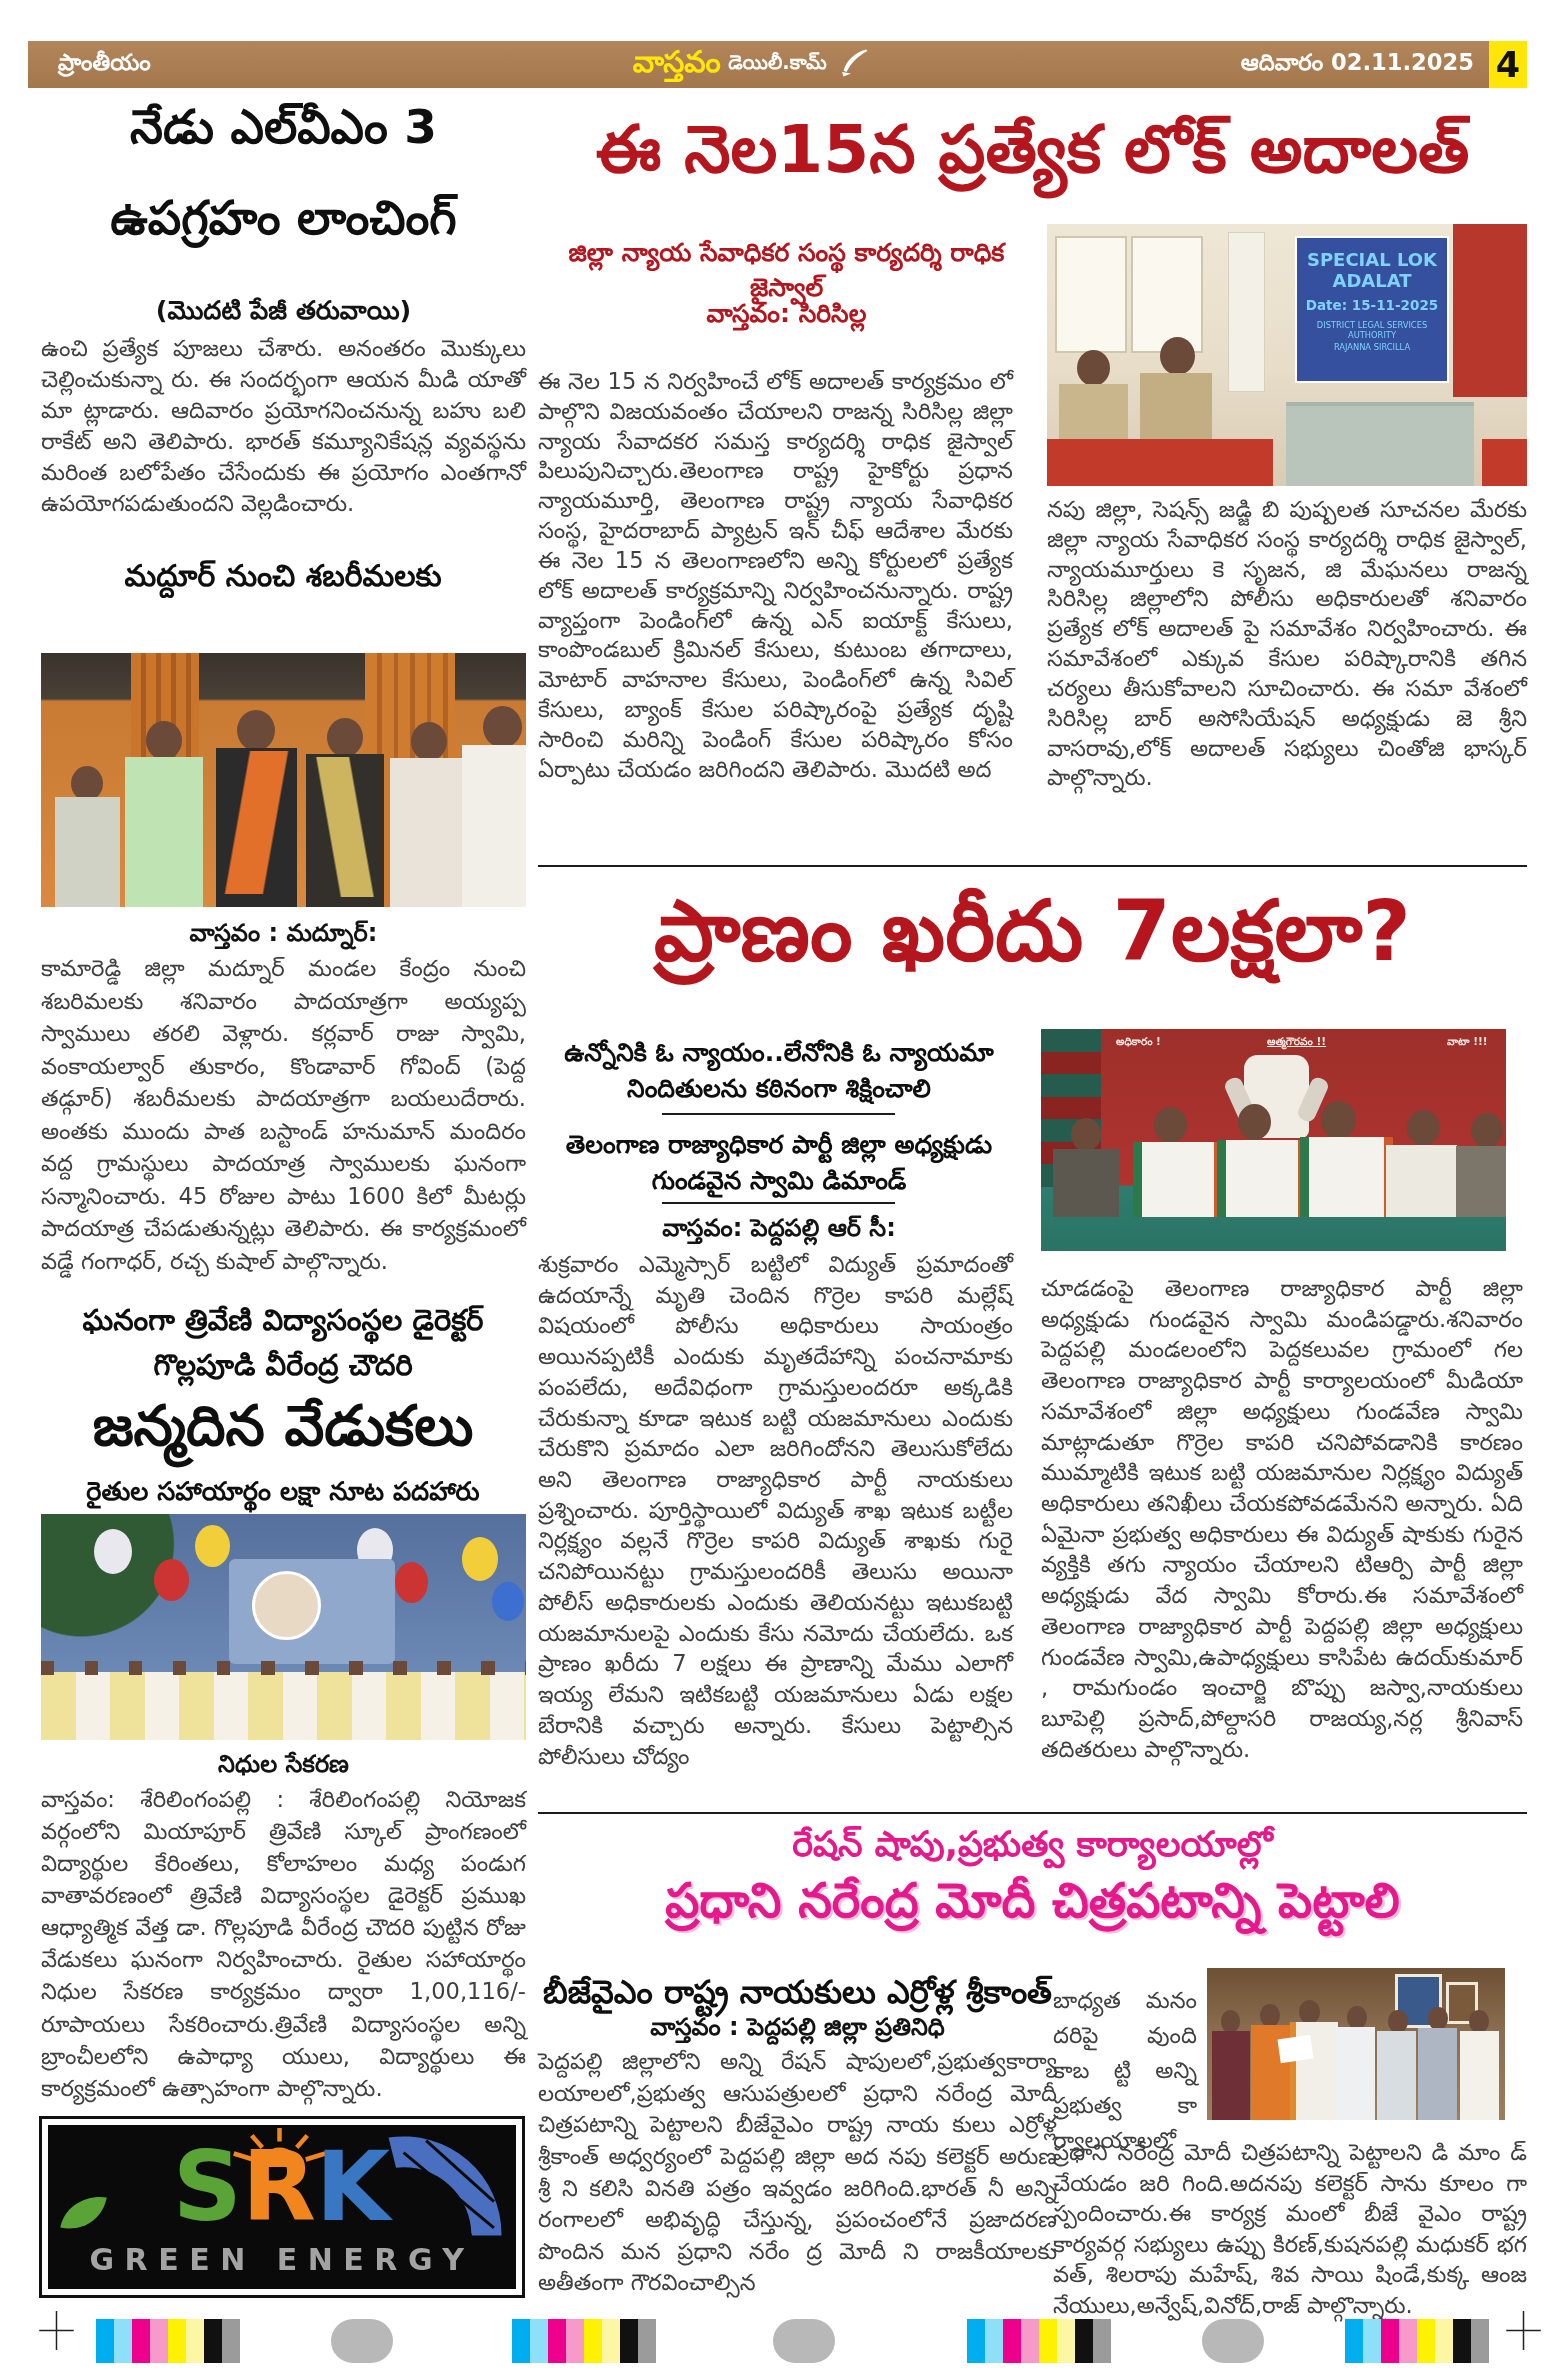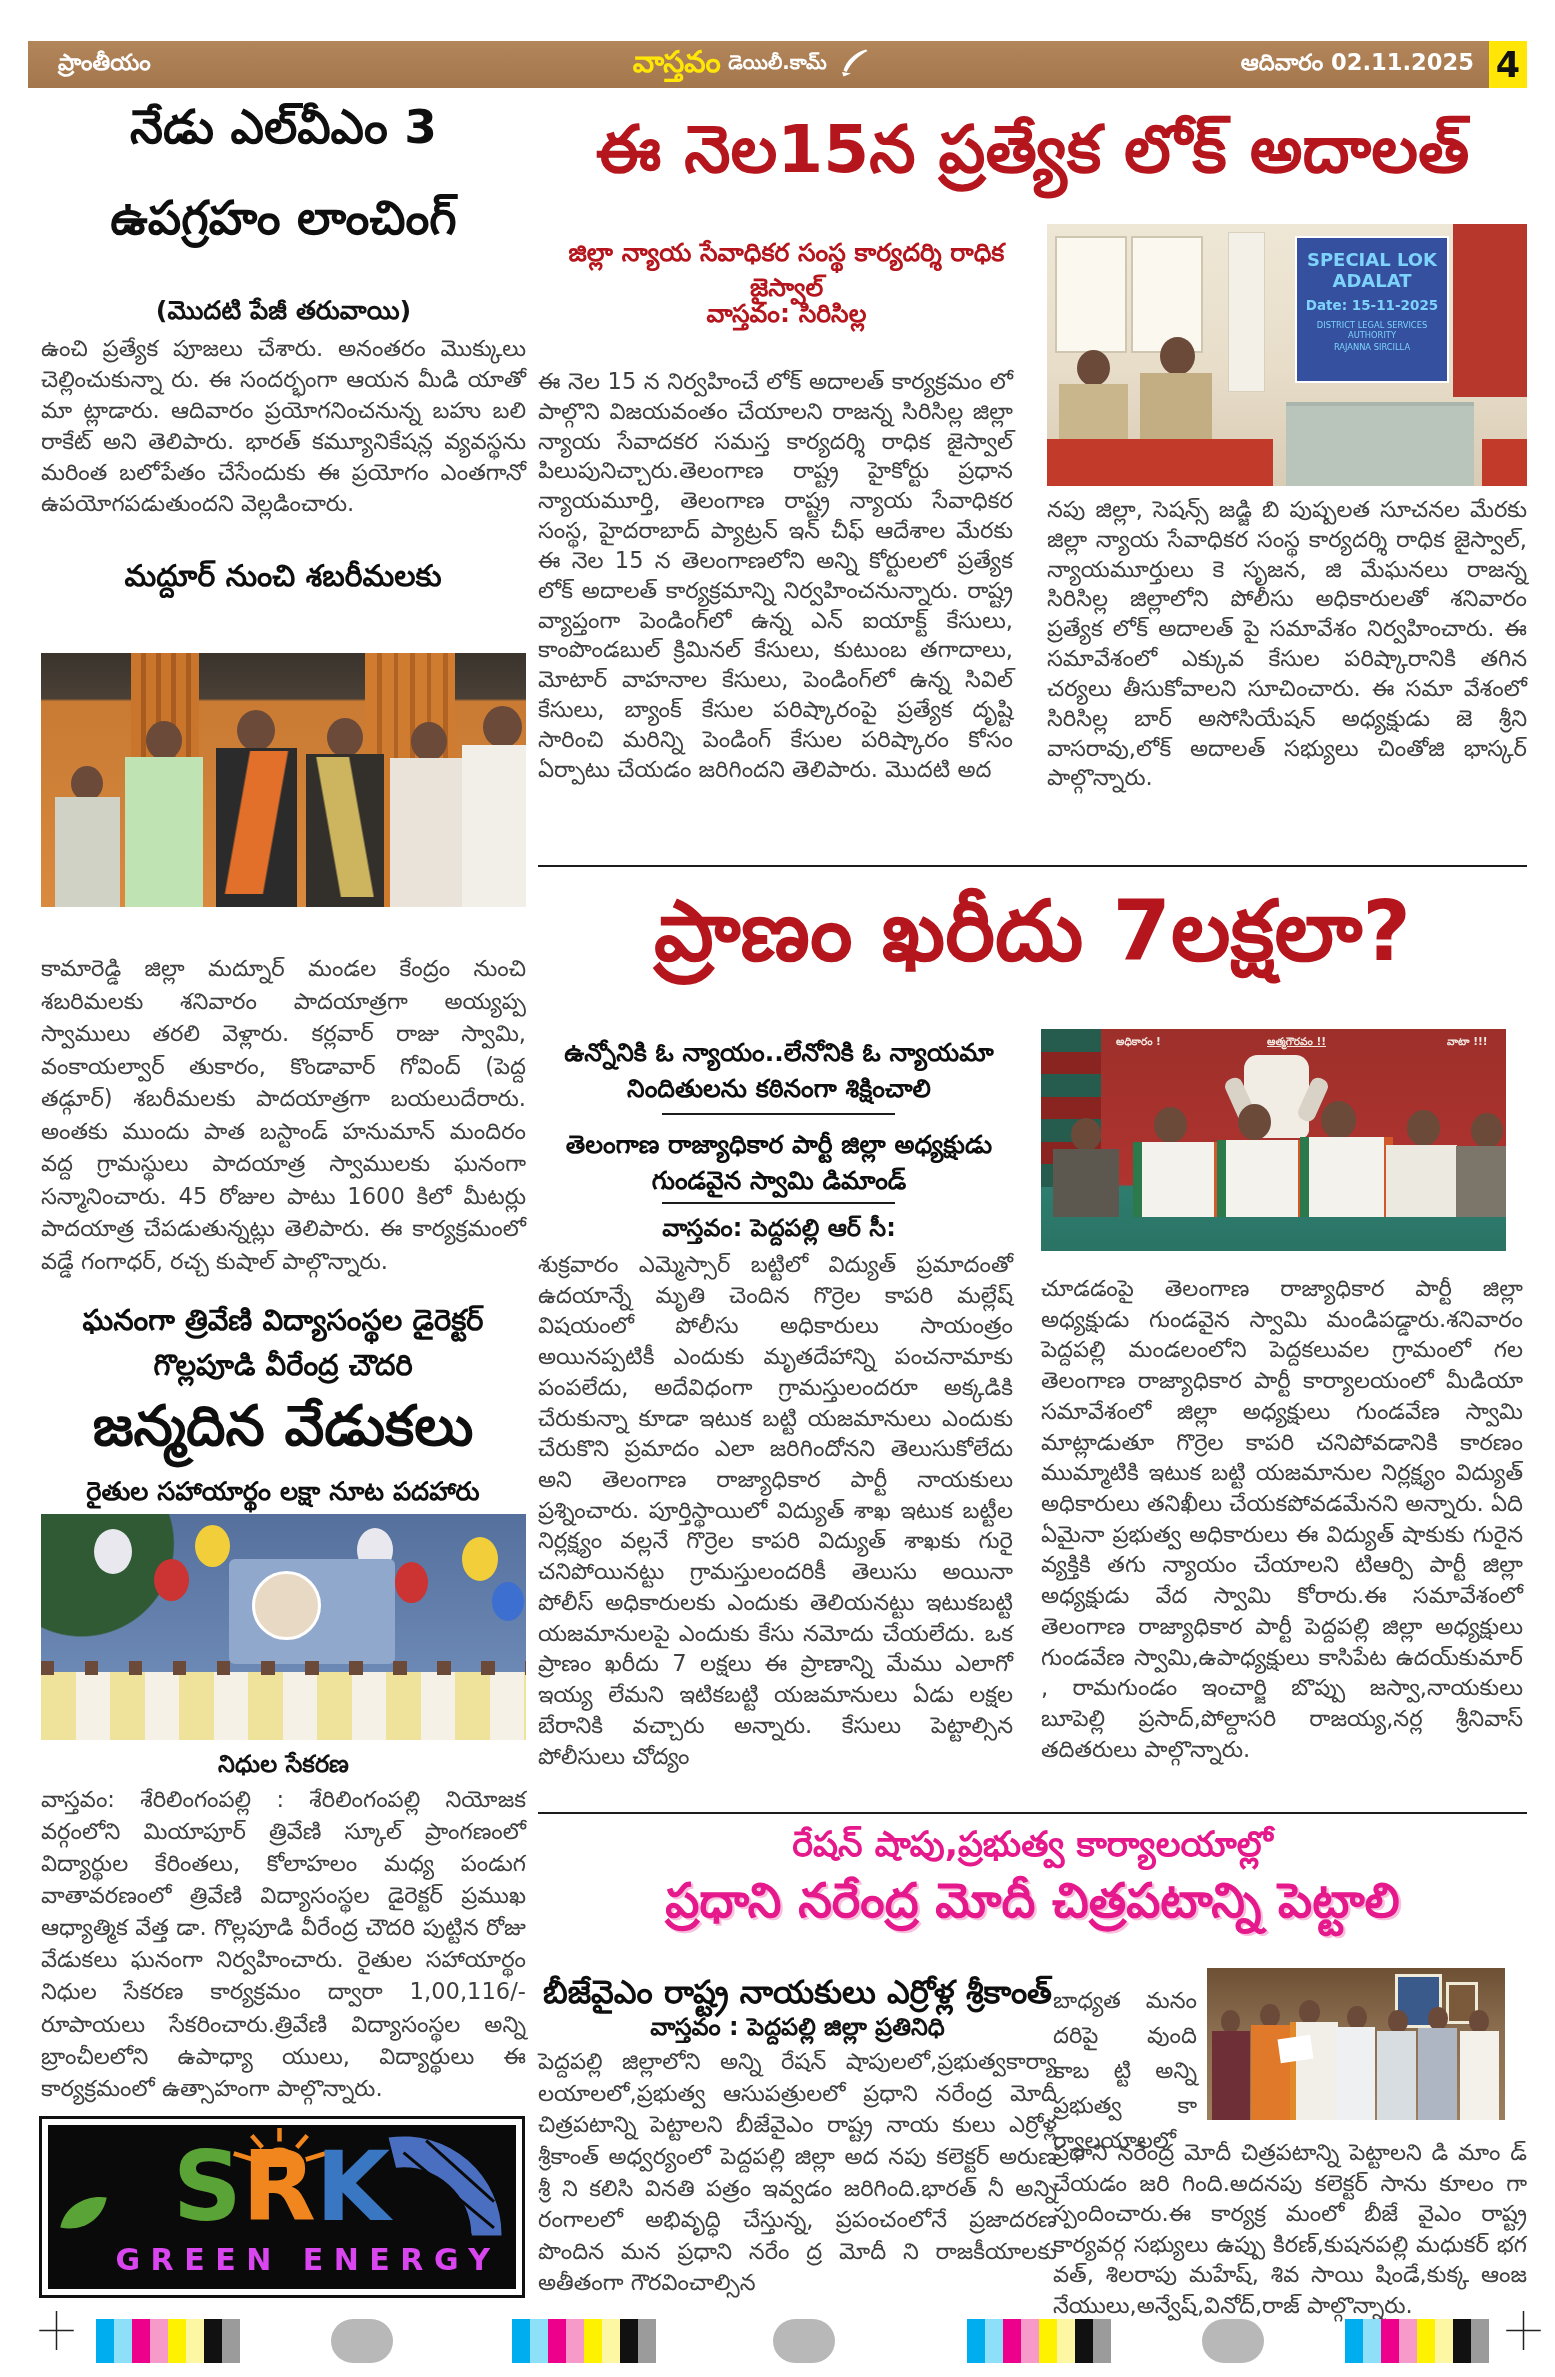--- a/index.html
+++ b/index.html
@@ -51,21 +51,21 @@
   
   .modi-photo{background:linear-gradient(180deg,#6e5034 0%,#8a6d4f 40%,#9c7e5d 100%);}
 
   
   .srk-frame{border:3px solid #111;background:#fff;padding:6px;}
   .srk-inner{position:relative;width:100%;height:100%;background:#0a0a0a;}
   .srk-letter{font-weight:800;font-size:96px;line-height:1;font-family:"DejaVu Sans",sans-serif;}
   .srk-s{color:#5aa336;}
   .srk-r{color:#f0861d;}
   .srk-k{color:#3a77c2;}
-  .srk-tag{color:#d946ef;font-size:30px;font-weight:800;letter-spacing:10.5px;padding-left:26px;}
+  .srk-tag{color:#a3a3a3;font-size:30px;font-weight:800;letter-spacing:10.5px;}
 
   
   .pbar{display:inline-block;width:18px;height:44px;vertical-align:top;}
   .pill{background:#b8b8b8;border-radius:22.6px;}
 </style>
 </head>
 <body>
 
 <div class="page">
 
@@ -102,20 +102,21 @@
     <div class="ph-shape" style="left:178px;top:98px;width:75px;height:143px;background:linear-gradient(100deg,transparent 30%,#e2702a 32% 68%,transparent 70%);"></div>
     <div class="ph-shape head" style="left:286px;top:65px;width:36px;height:39px;"></div>
     <div class="ph-shape" style="left:265px;top:101px;width:78px;height:153px;background:#33302c;"></div>
     <div class="ph-shape" style="left:268px;top:104px;width:72px;height:140px;background:linear-gradient(80deg,transparent 32%,#cdb45e 34% 66%,transparent 68%);"></div>
     <div class="ph-shape head" style="left:370px;top:69px;width:36px;height:39px;"></div>
     <div class="ph-shape" style="left:349px;top:105px;width:78px;height:149px;background:#e9e3da;"></div>
     <div class="ph-shape head" style="left:442px;top:53px;width:39px;height:42px;"></div>
     <div class="ph-shape" style="left:421px;top:92px;width:83px;height:163px;background:#f2efe9;"></div>
   </div>
 
+  <div class="abs center byline" style="left:41px;top:919px;width:485px;">వాస్తవం : మద్నూర్:</div>
   <div class="abs just body-text" style="left:41px;top:952px;width:485px;height:328px;line-height:1.44;">కామారెడ్డి జిల్లా మద్నూర్ మండల కేంద్రం నుంచి శబరిమలకు శనివారం పాదయాత్రగా అయ్యప్ప స్వాములు తరలి వెళ్లారు. కర్లవార్ రాజు స్వామి, వంకాయల్వార్ తుకారం, కొండావార్ గోవింద్ (పెద్ద తడ్గూర్) శబరీమలకు పాదయాత్రగా బయలుదేరారు. అంతకు ముందు పాత బస్టాండ్ హనుమాన్ మందిరం వద్ద గ్రామస్థులు పాదయాత్ర స్వాములకు ఘనంగా సన్మానించారు. 45 రోజుల పాటు 1600 కిలో మీటర్లు పాదయాత్ర చేపడుతున్నట్లు తెలిపారు. ఈ కార్యక్రమంలో వడ్డే గంగాధర్, రచ్చ కుషాల్ పాల్గొన్నారు.</div>
 
   <div class="abs center headline-black" style="left:30px;top:1303px;width:506px;font-size:29px;">ఘనంగా త్రివేణి విద్యాసంస్థల డైరెక్టర్</div>
   <div class="abs center headline-black" style="left:30px;top:1348px;width:506px;font-size:29px;">గొల్లపూడి వీరేంద్ర చౌదరి</div>
   <div class="abs center headline-black" style="left:30px;top:1393px;width:506px;font-size:56px;">జన్మదిన వేడుకలు</div>
   <div class="abs center headline-black" style="left:30px;top:1476px;width:506px;font-size:25.6px;">రైతుల సహాయార్థం లక్షా నూట పదహారు రూపాయల</div>
 
   <div class="abs photo bday-photo" style="left:41px;top:1514px;width:485px;height:226px;">
     <div class="ph-shape" style="left:0;top:0;width:135px;height:150px;background:radial-gradient(circle at 30% 20%,#2f5a33 0 60%,transparent 61%);"></div>
     <span class="ph-shape balloon" style="left:53px;top:15px;width:38px;height:45px;background:#e8e8ee;"></span>

